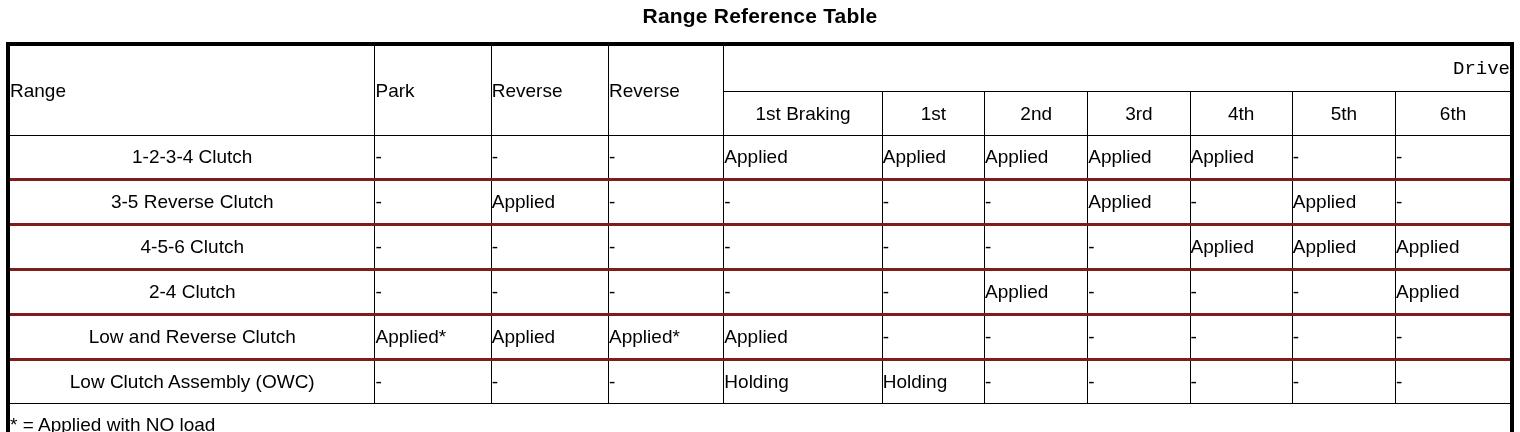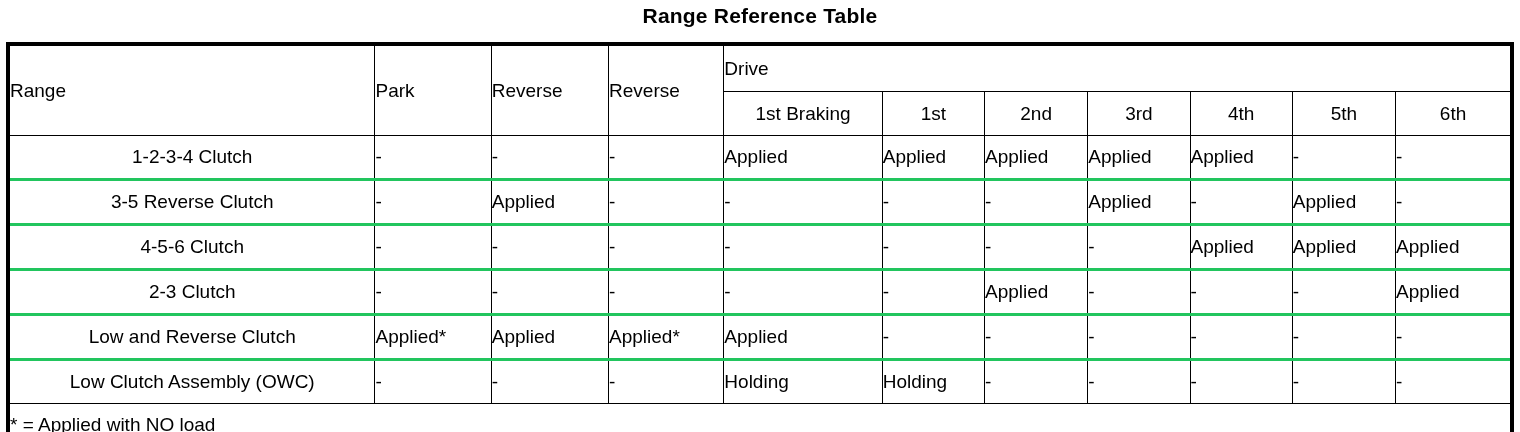--- a/index.html
+++ b/index.html
@@ -51,45 +51,46 @@
   
   th.hd {
     font-weight: bold;
     text-align: left;
     font-size: 20px;
     height: 88px;
     border-bottom: 3px solid #000;
   }
   th.hd-drive {
     font-weight: bold;
-    text-align: left;
+    text-align: right;
     font-size: 20px;
     height: 45px;
     border-bottom: 1px solid #000;
+    font-family: Liberation Mono, monospace;
   }
   th.hd-sub {
     font-weight: bold;
     font-size: 20px;
     height: 43px;
     border-bottom: 3px solid #000;
   }
   td.rowlab {
     text-align: center;
     padding-left: 9px;
     height: 42px;
     font-size: 19.5px;
   }
   td.val {
     text-align: left;
     padding-left: 7px;
     height: 42px;
     font-size: 19.5px;
   }
   tr.databoundary td {
-    border-top: 3px solid #22c55e;
+    border-top: 3px solid #7f1d1d;
   }
   td.note {
     text-align: left;
     padding-left: 9px;
     height: 42px;
     font-size: 19.5px;
     border-top: 3px solid #000;
   }
   
   col.c-range    { width: 366px; }
@@ -182,21 +183,21 @@
           <td class="val">-</td>
           <td class="val">-</td>
           <td class="val">-</td>
           <td class="val">-</td>
           <td class="val">Applied</td>
           <td class="val">Applied</td>
           <td class="val">Applied</td>
         </tr>
 
         <tr class="databoundary">
-          <td class="rowlab">2-3 Clutch</td>
+          <td class="rowlab">2-4 Clutch</td>
           <td class="val">-</td>
           <td class="val">-</td>
           <td class="val">-</td>
           <td class="val">-</td>
           <td class="val">-</td>
           <td class="val">Applied</td>
           <td class="val">-</td>
           <td class="val">-</td>
           <td class="val">-</td>
           <td class="val">Applied</td>

